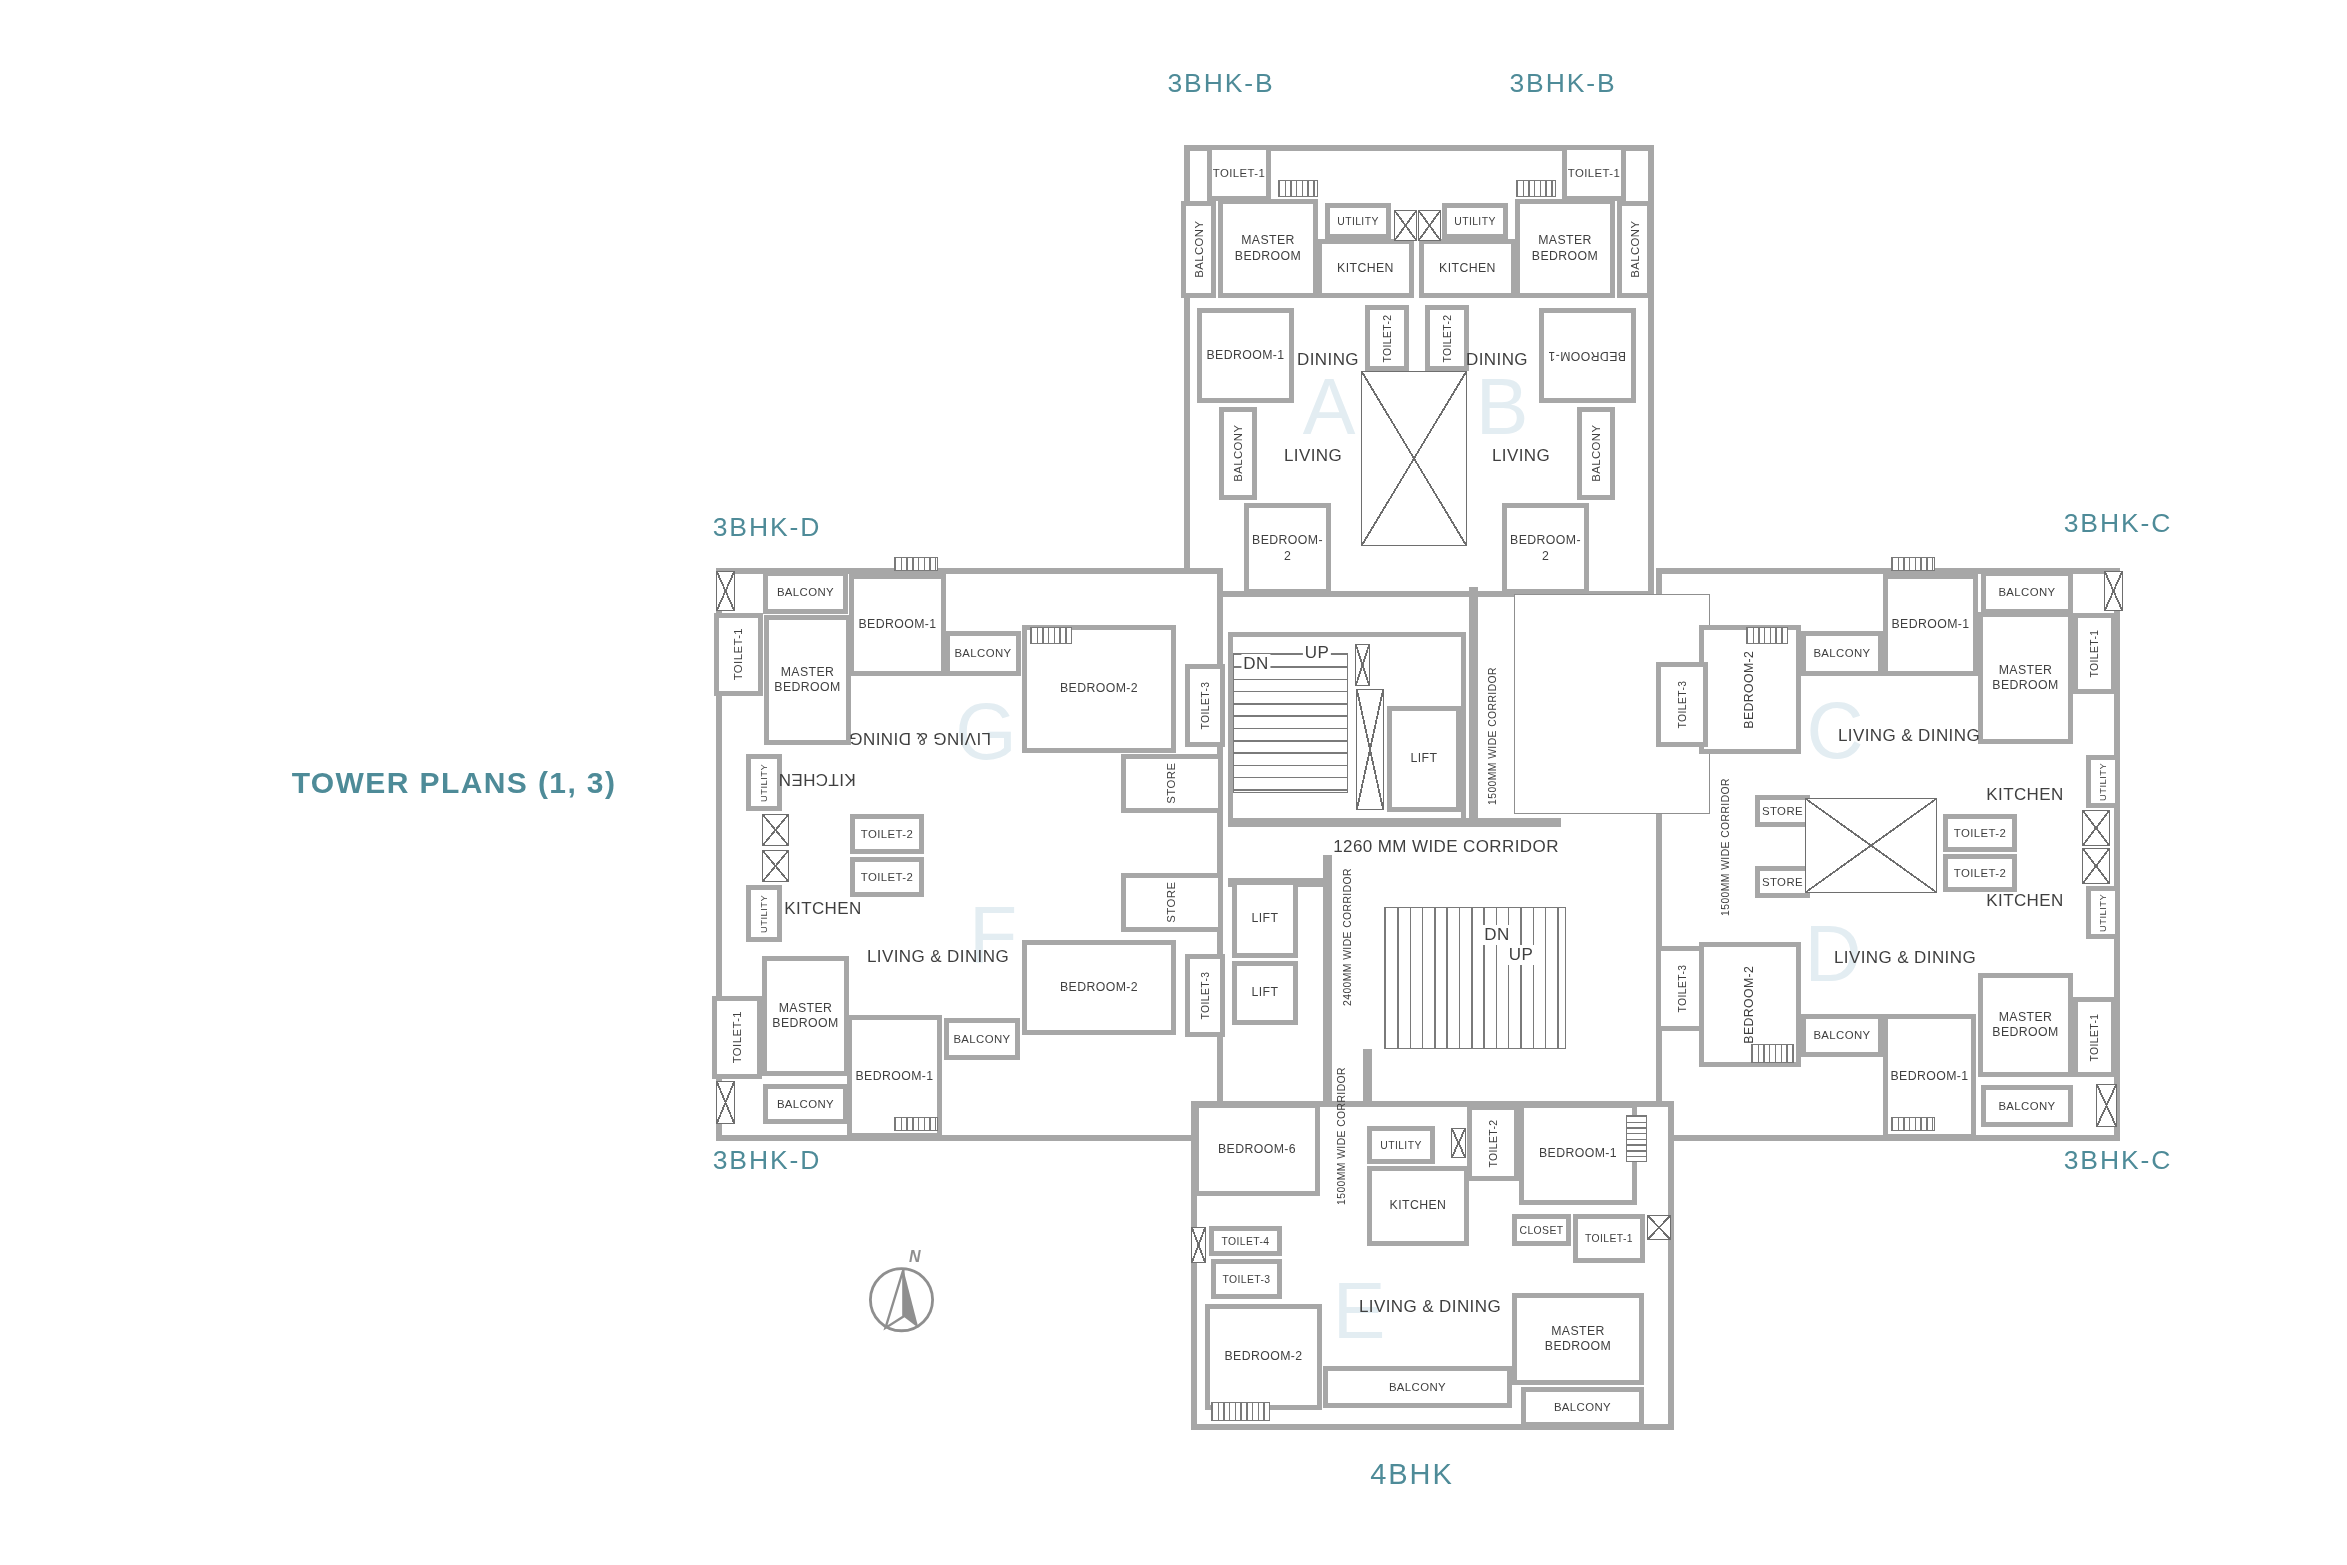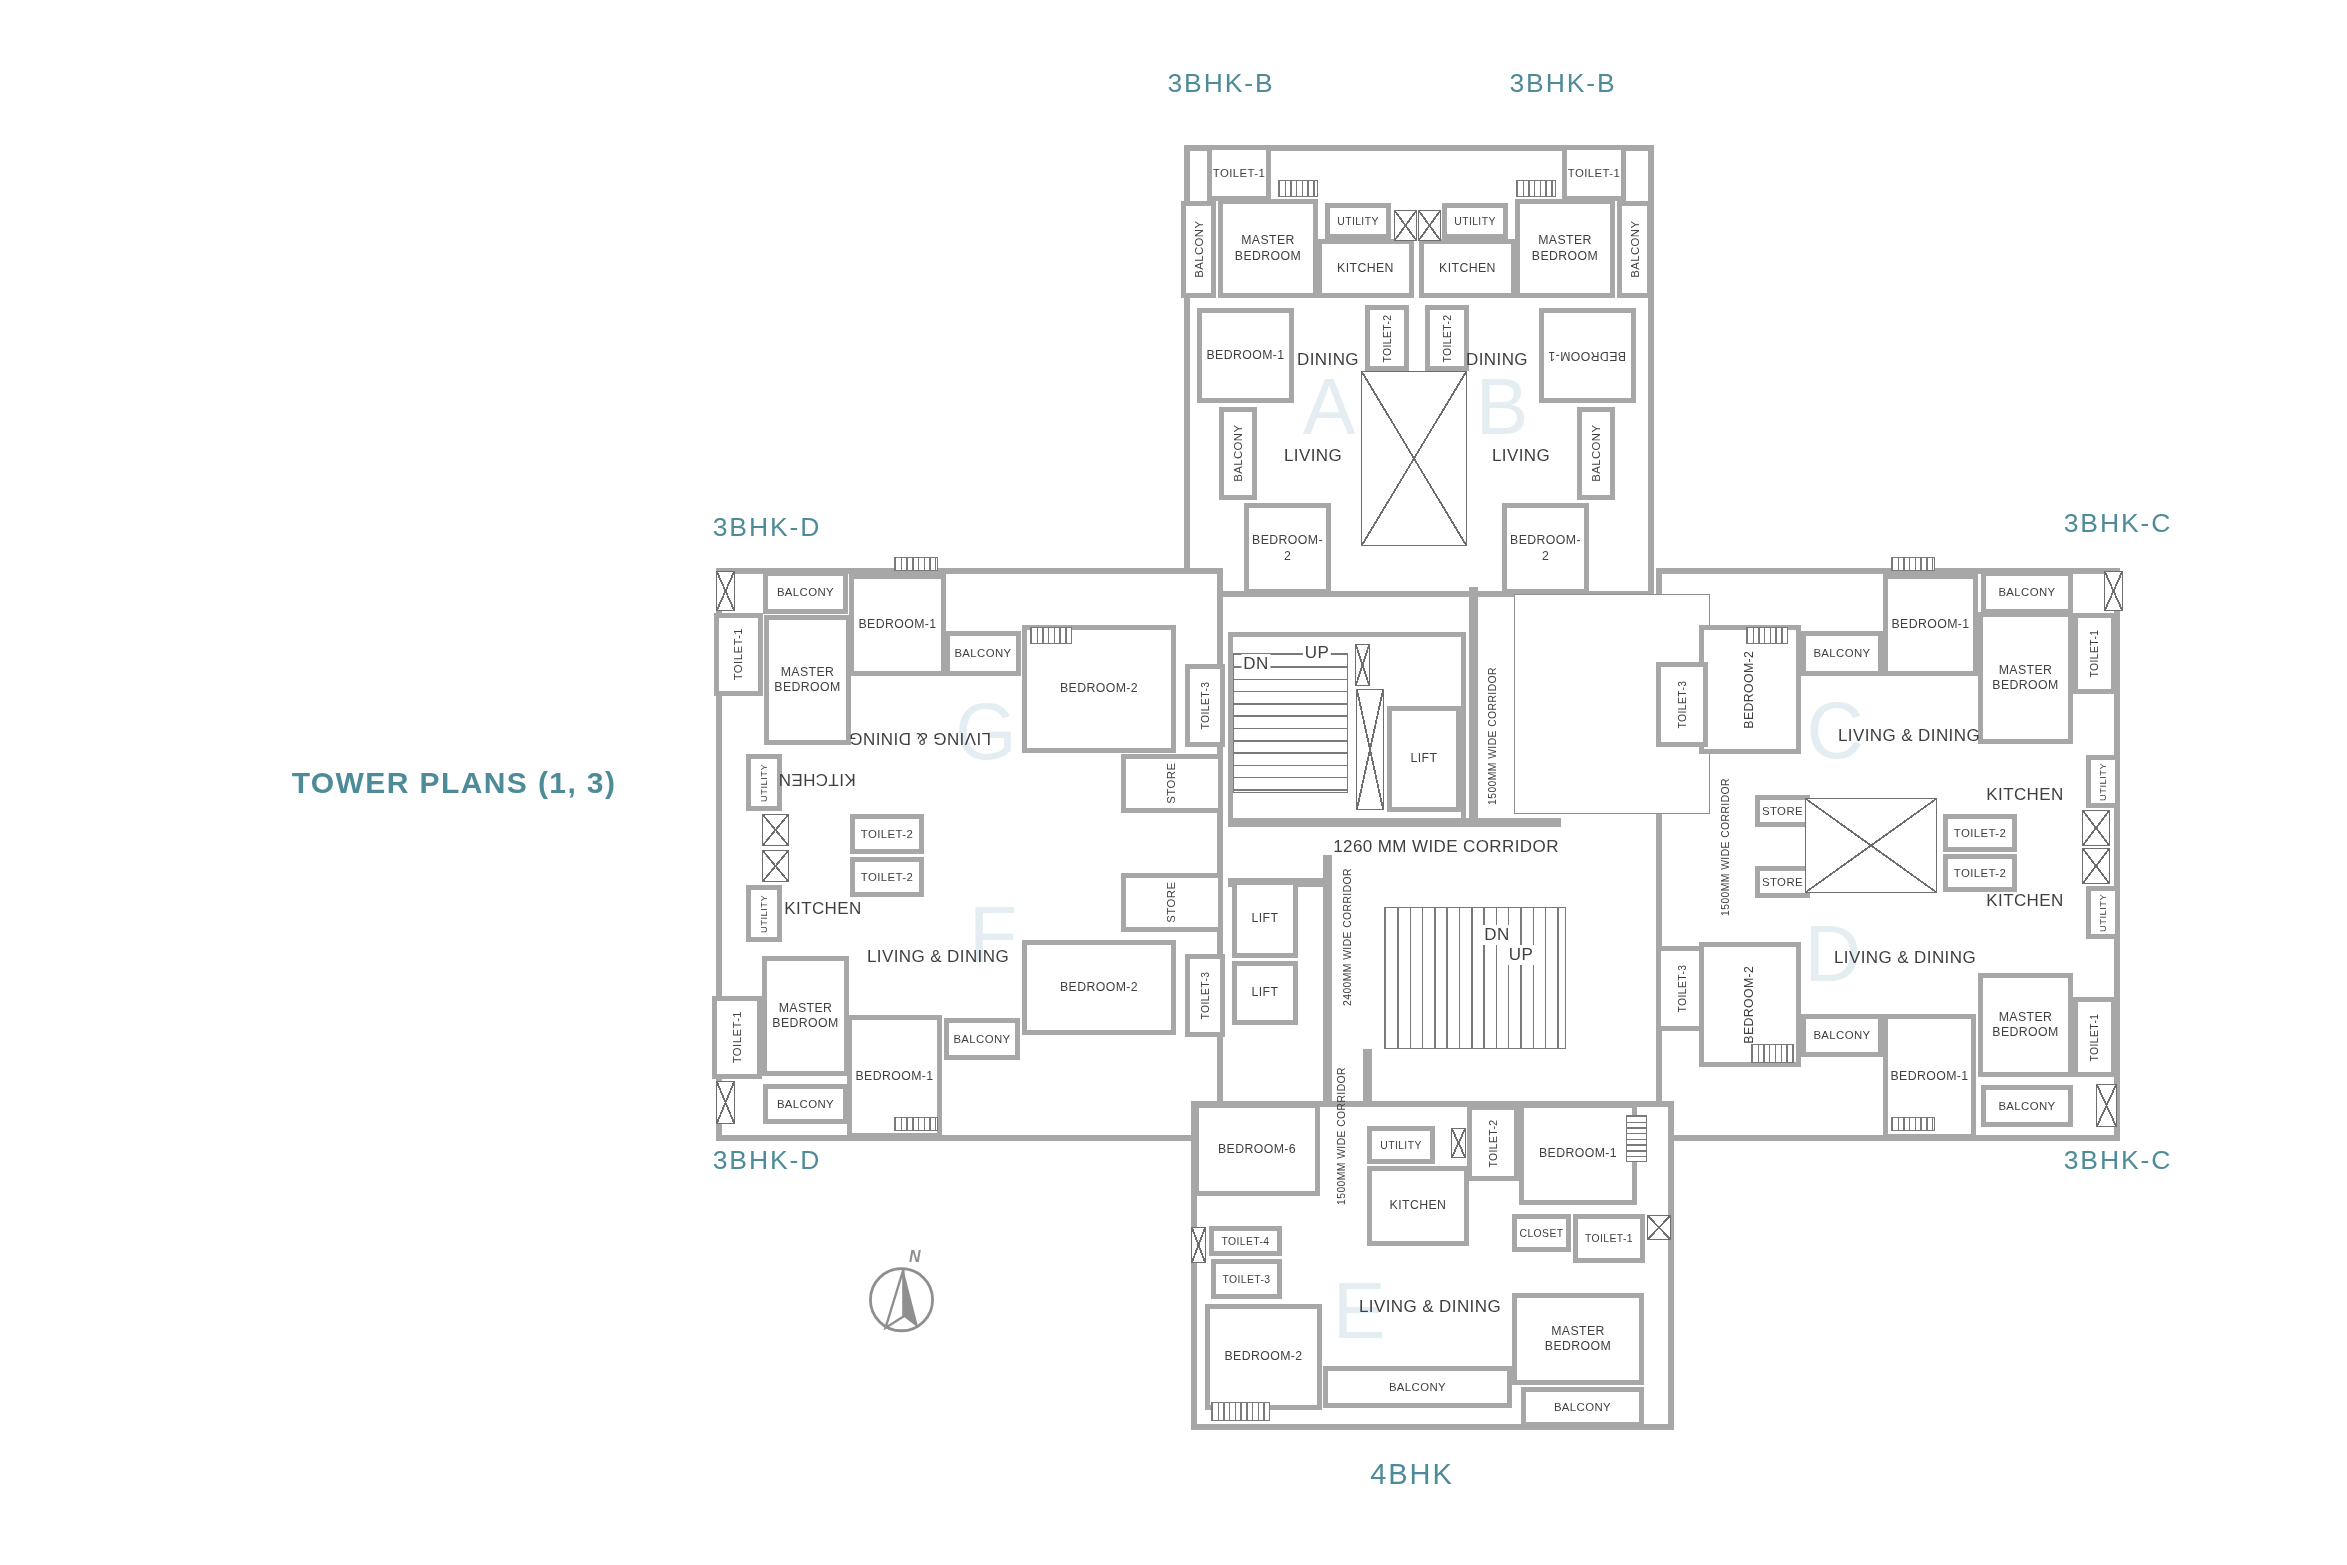--- a/index.html
+++ b/index.html
@@ -257,21 +257,21 @@
     </div>
     <div class="room" style="left: 1367px; top: 1166px; width: 102px; height: 80px;">
       <span>KITCHEN</span>
     </div>
     <div class="room" style="left: 1209px; top: 1226px; width: 73px; height: 30px;">
       <span style="font-size: 10.4px;">TOILET-4</span>
     </div>
     <div class="room" style="left: 1211px; top: 1259px; width: 71px; height: 40px;">
       <span style="font-size: 10.4px;">TOILET-3</span>
     </div>
-    <div class="room" style="left: 1512px; top: 1214px; width: 59px; height: 38px;">
+    <div class="room" style="left: 1512px; top: 1214px; width: 59px; height: 32px;">
       <span style="font-size: 10.4px;">CLOSET</span>
     </div>
     <div class="room" style="left: 1573px; top: 1214px; width: 72px; height: 49px;">
       <span style="font-size: 10.4px;">TOILET-1</span>
     </div>
     <div class="room" style="left: 1205px; top: 1304px; width: 117px; height: 106px;">
       <span>BEDROOM-2</span>
     </div>
     <div class="room" style="left: 1323px; top: 1366px; width: 189px; height: 42px;">
       <span style="font-size: 11.4px;">BALCONY</span>

